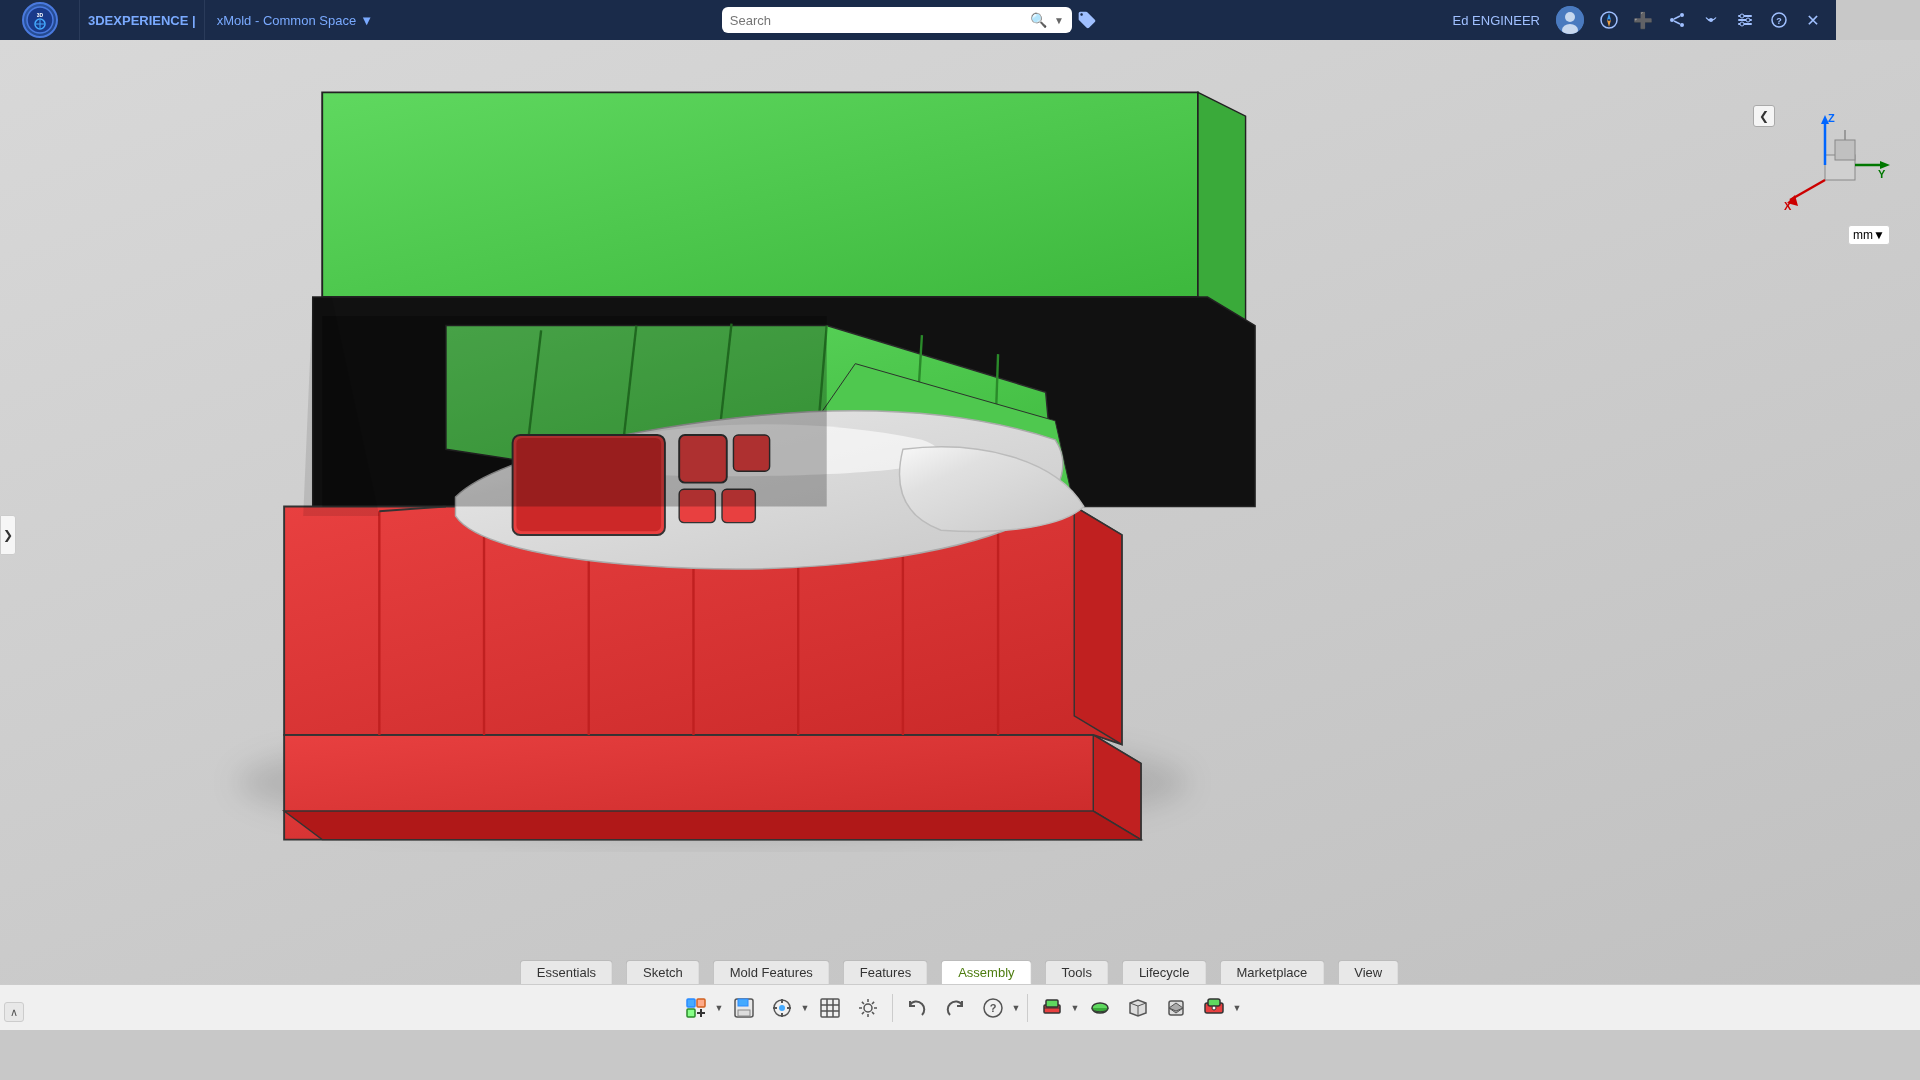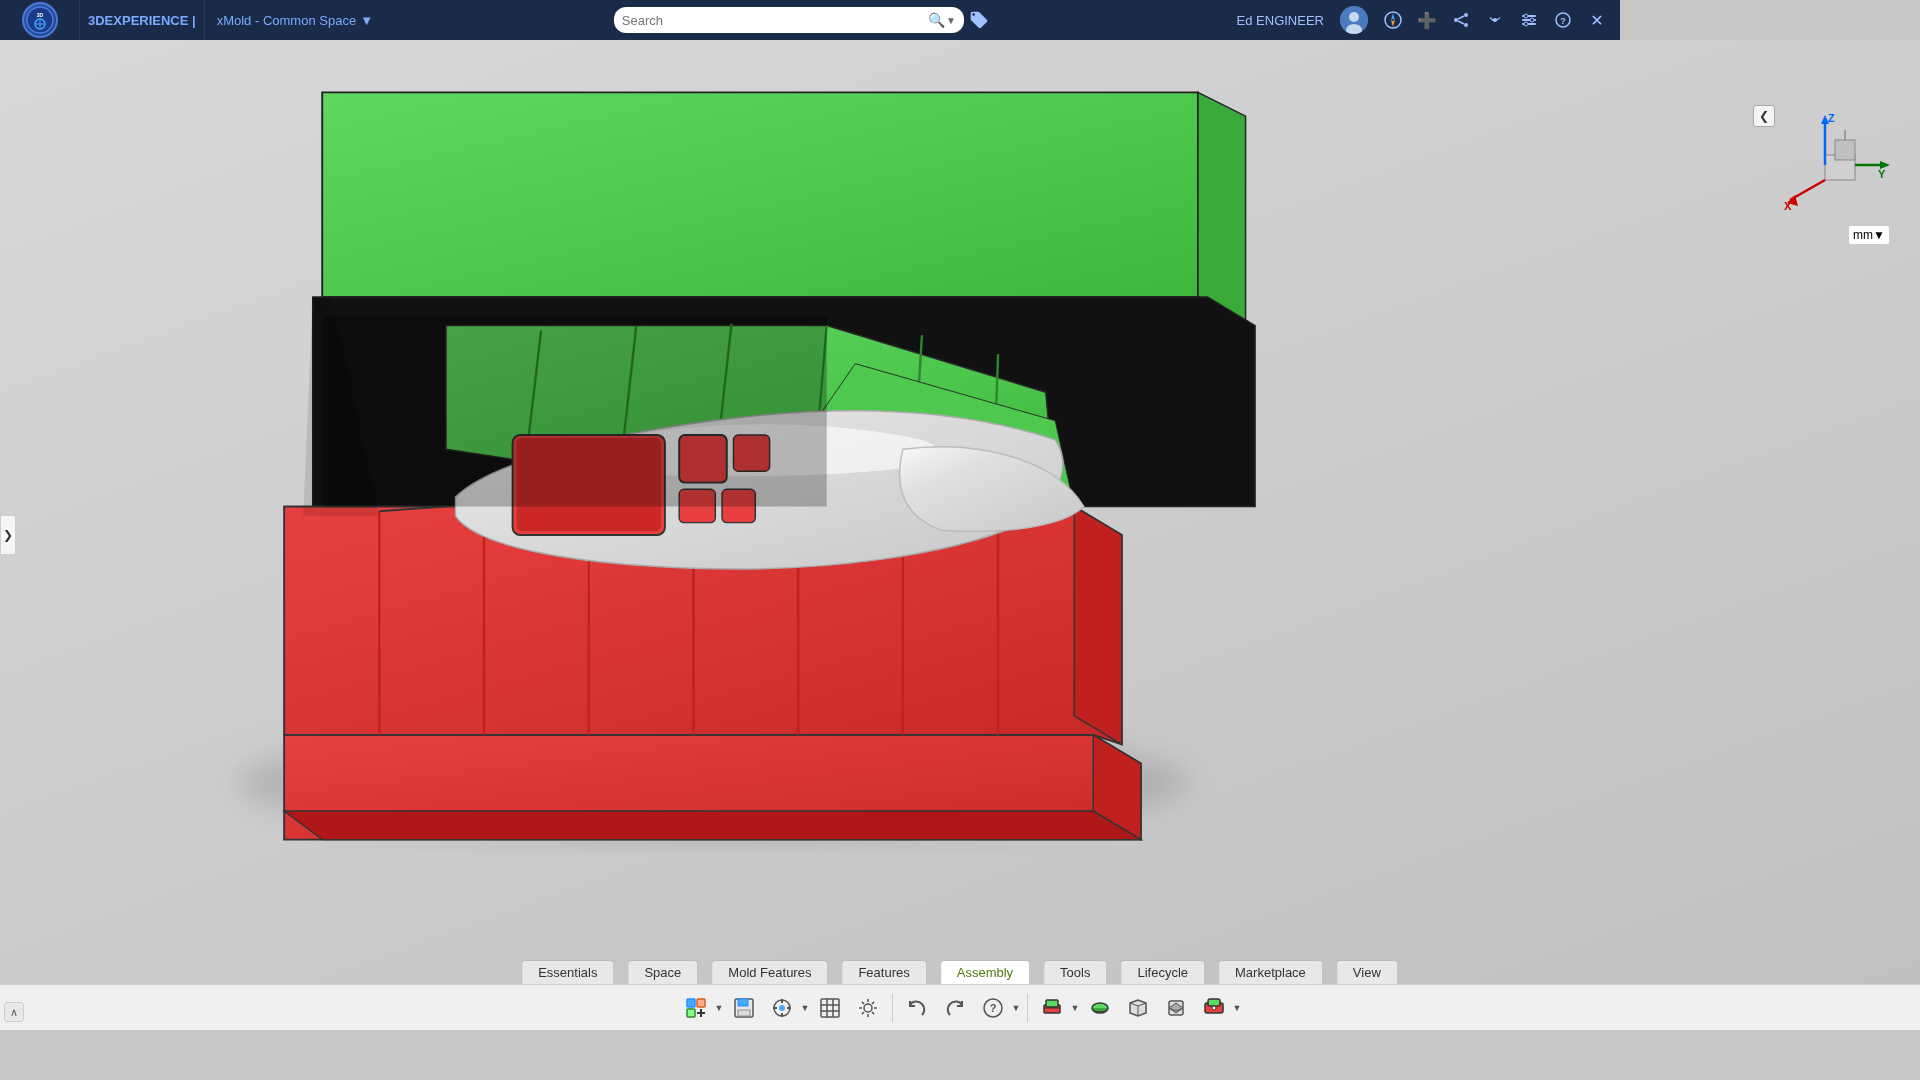--- a/index.html
+++ b/index.html
@@ -1,20 +1,20 @@
 <!DOCTYPE html>
 <html><head>
   <meta charset="utf-8">
   <style>
     * { margin: 0; padding: 0; box-sizing: border-box; }
     body { width: 1920px; height: 1080px; overflow: hidden; font-family: 'Segoe UI', Arial, sans-serif; background: #c8c8c8; }
 
     
     #topbar {
-      position: absolute; top: 0; left: 0; width: 1620px; height: 40px;
+      position: absolute; top: 0; left: 0; width: 1836px; height: 40px;
       background: #1a2b4a; display: flex; align-items: center; z-index: 100;
     }
     #app-logo {
       width: 80px; height: 40px; background: #1a2b4a;
       display: flex; align-items: center; justify-content: center;
       border-right: 1px solid #2a3b5a;
     }
     .logo-circle {
       width: 36px; height: 36px; border-radius: 50%;
       background: radial-gradient(circle at 40% 40%, #3a6abf, #1a3a7a);
@@ -31,22 +31,22 @@
       font-size: 13px; padding: 0 8px; cursor: pointer;
       border-left: 1px solid #2a3b5a; height: 100%;
     }
     #workspace-selector span { margin-left: 4px; color: #7aaaff; }
 
     #search-area {
       flex: 1; display: flex; justify-content: center; align-items: center;
     }
     #search-box {
       width: 350px; height: 26px; background: #ffffff;
-      border: none; border-radius: 12px; display: flex; align-items: center;
-      padding: 0 8px; 
+      border: none; border-radius: 6px; display: flex; align-items: center;
+      padding: 0 8px; gap: 6px;
     }
     #search-box input {
       border: none; outline: none; flex: 1; font-size: 13px; color: #333;
     }
     #search-box .search-icon { color: #666; font-size: 14px; }
     #search-box .dropdown-icon { color: #666; font-size: 10px; cursor: pointer; }
     #tag-icon {
       width: 30px; height: 30px; display: flex; align-items: center;
       justify-content: center; cursor: pointer;
     }
@@ -385,21 +385,21 @@
   </div>
 
   <div id="unit-selector">
     <span>mm</span>
     <span>▼</span>
   </div>
 
   <div id="bottom-toolbar">
     <div id="tab-bar">
       <div class="tab-item">Essentials</div>
-      <div class="tab-item">Space</div>
+      <div class="tab-item">Sketch</div>
       <div class="tab-item">Mold Features</div>
       <div class="tab-item">Features</div>
       <div class="tab-item active">Assembly</div>
       <div class="tab-item">Tools</div>
       <div class="tab-item">Lifecycle</div>
       <div class="tab-item">Marketplace</div>
       <div class="tab-item">View</div>
     </div>
     <div id="tool-strip">
       <div class="strip-expand">∧</div>

